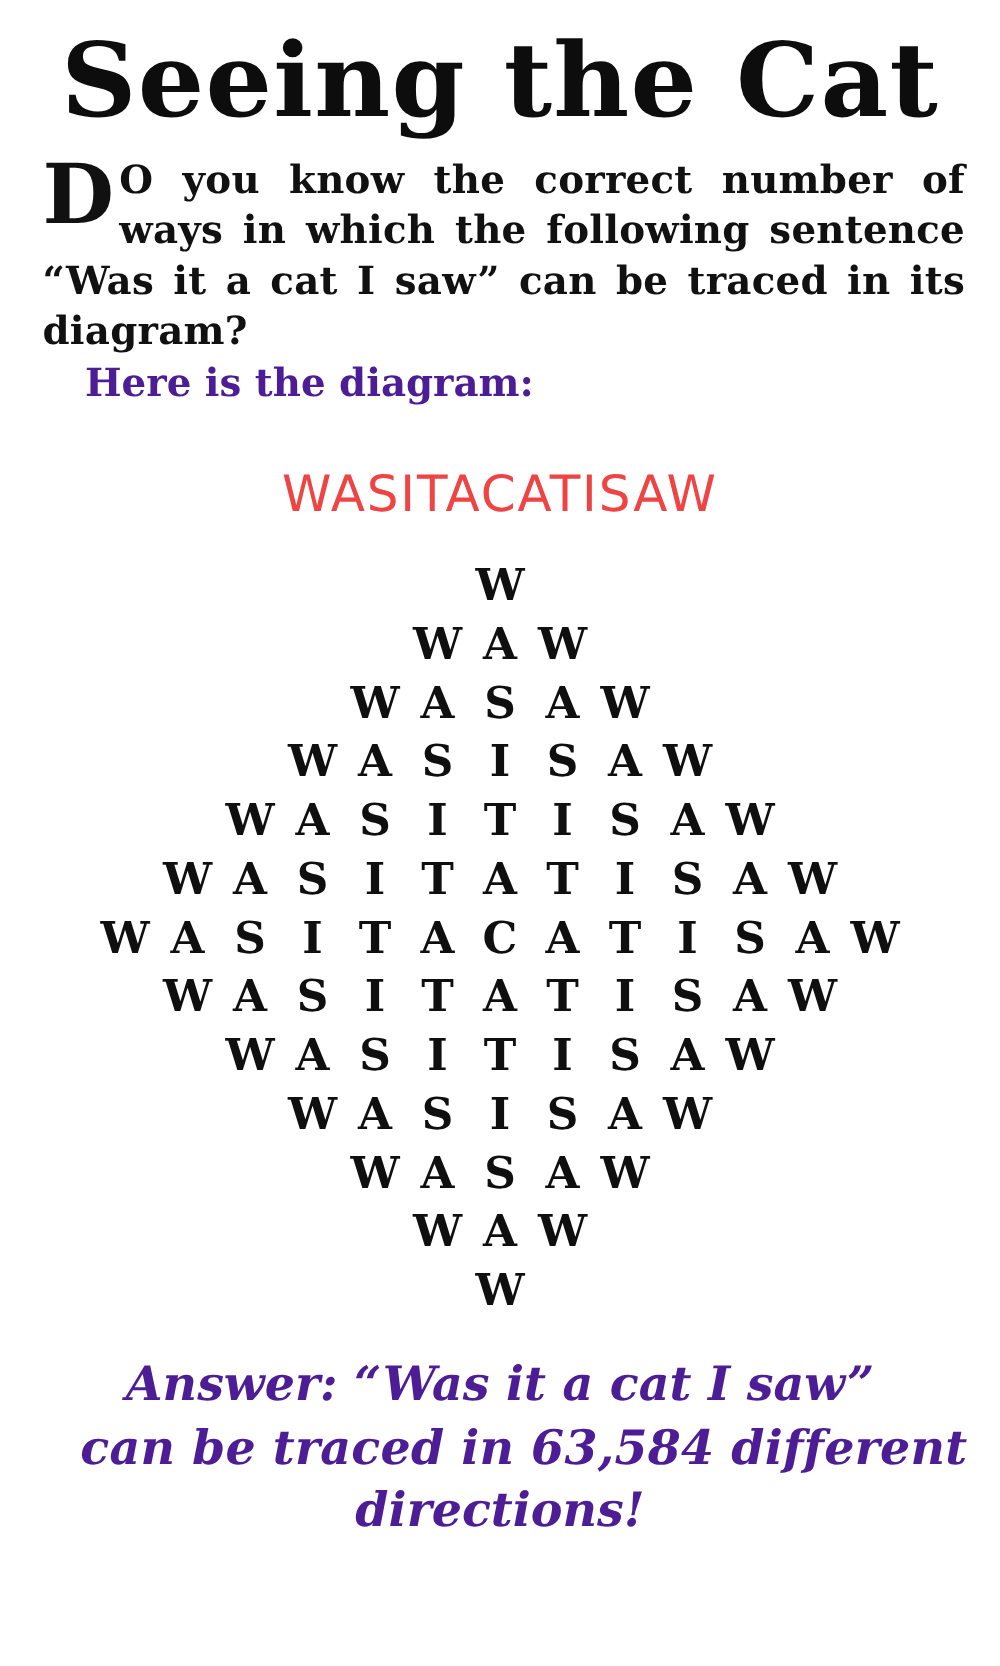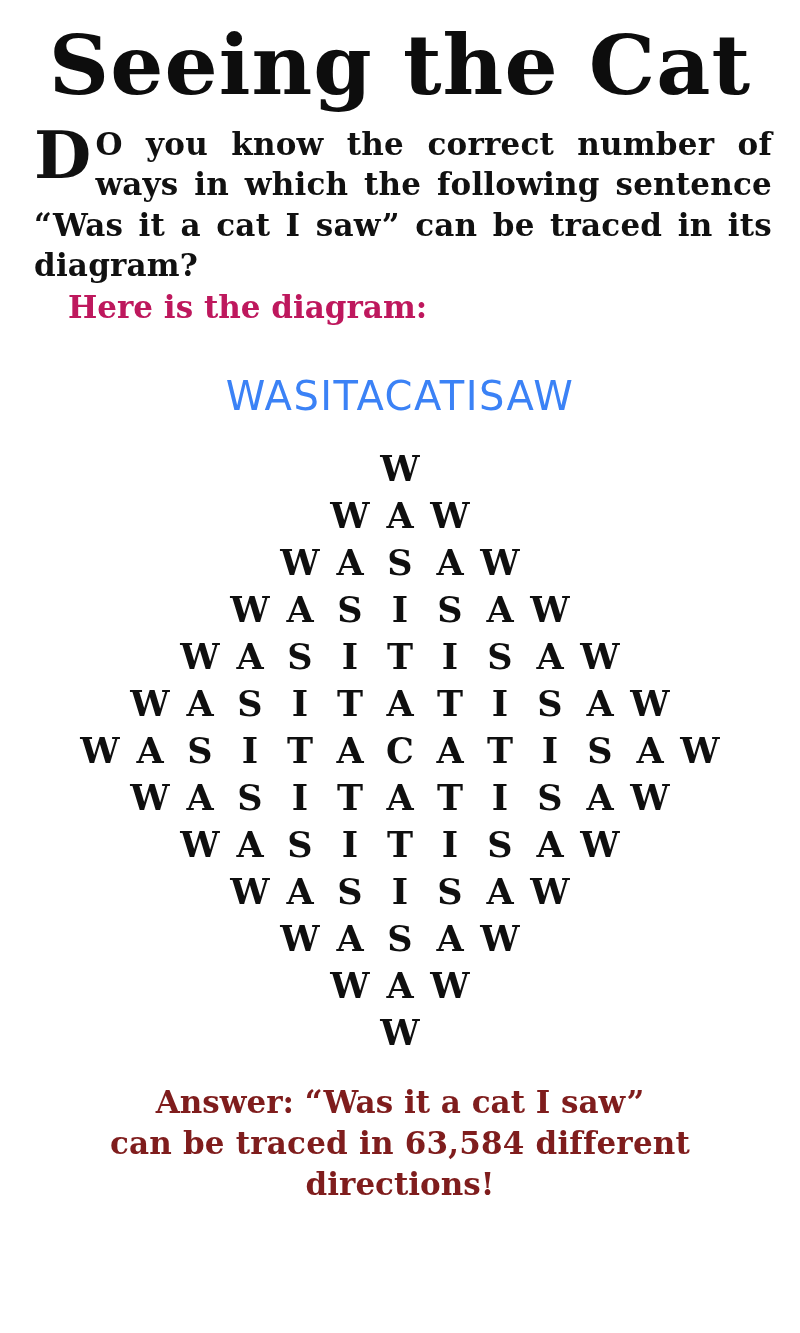--- a/index.html
+++ b/index.html
@@ -58,31 +58,31 @@
     margin-top: 2px;
     font-family: "DejaVu Serif", serif;
   }
   .lede2 {
     margin: 2px 28px 0 34px;
     font-family: "DejaVu Serif", serif;
     font-weight: bold;
     font-size: 31px;
     line-height: 1.30;
     text-indent: 34px;
-    color: #be185d;
+    color: #4c1d95;
   }
 
   
   .sentence-line {
     margin: 46px 0 0 0;
     text-align: center;
     font-family: "DejaVu Sans", sans-serif;
     font-size: 40px;
     letter-spacing: 1.5px;
-    color: #3b82f6;
+    color: #ef4444;
   }
 
   
   .diagram {
     margin: 26px auto 0 auto;
     width: 760px;
   }
   .diag-row {
     display: flex;
     justify-content: center;
@@ -100,26 +100,27 @@
   }
   .cell.blank {
     color: transparent;
   }
 
   
   .answer {
     margin: 26px 26px 0 26px;
     font-family: "DejaVu Serif", serif;
     font-weight: bold;
-    font-size: 31px;
+    font-size: 38px;
     line-height: 1.32;
-    color: #7f1d1d;
+    color: #4c1d95;
+    font-style: italic;
   }
   .answer .ans-l1 { text-align: center; }
-  .answer .ans-l2 { text-align: center; letter-spacing: 0.2px;}
+  .answer .ans-l2 { text-align: right; letter-spacing: 0.2px;}
   .answer .ans-l3 { text-align: center; }
 </style>
 </head>
 <body>
 
 <div class="page">
 
   <h1 class="headline">Seeing the Cat</h1>
 
   <p class="lede">

